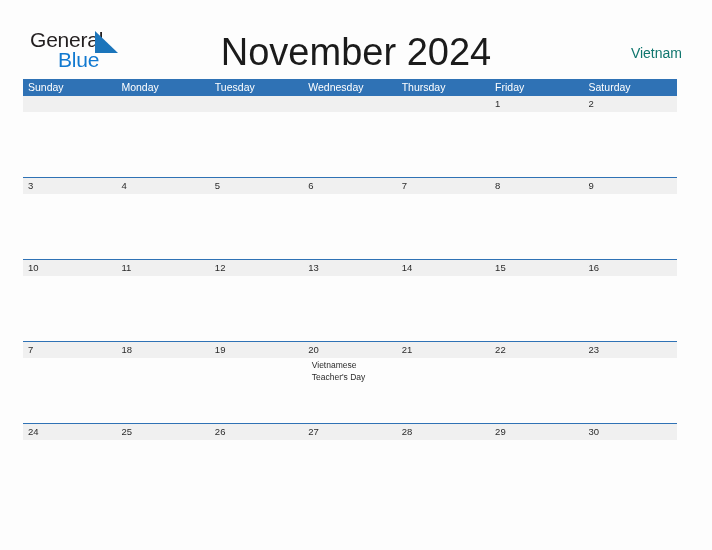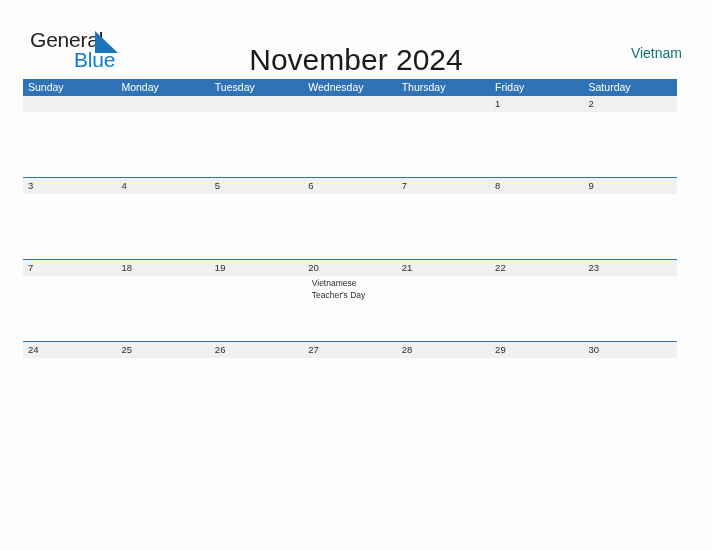--- a/index.html
+++ b/index.html
@@ -39,41 +39,39 @@
     font-family: "Liberation Sans", sans-serif;
   }
   .logo-blue {
     position: absolute;
     left: 28px;
     top: 20px;
     font-size: 21px;
     color: #1179d0;
     letter-spacing: -0.2px;
     font-family: "Liberation Sans", sans-serif;
-    margin-left: 16px;
   }
   .logo-flag {
     position: absolute;
     left: 64px;
     top: 3px;
     width: 26px;
     height: 24px;
   }
 
   .cal-title {
     position: absolute;
     left: 0;
     top: 31px;
     width: 712px;
     text-align: center;
-    font-size: 30px;
+    font-size: 38px;
     color: #1b1b1b;
     font-family: "Liberation Sans", sans-serif;
     letter-spacing: 0px;
-    margin-top: 12px;
   }
 
   .country {
     position: absolute;
     right: 30px;
     top: 45px;
     font-size: 14px;
     color: #0f766e;
     font-family: "Liberation Sans", sans-serif;
   }
@@ -208,20 +206,40 @@
           <div class="event-cell"></div>
           <div class="event-cell"></div>
           <div class="event-cell"></div>
           <div class="event-cell"></div>
           <div class="event-cell"></div>
           <div class="event-cell"></div>
         </div>
       </div>
       <div class="week">
         <div class="week-dates">
+          <div class="date-cell">10</div>
+          <div class="date-cell">11</div>
+          <div class="date-cell">12</div>
+          <div class="date-cell">13</div>
+          <div class="date-cell">14</div>
+          <div class="date-cell">15</div>
+          <div class="date-cell">16</div>
+        </div>
+        <div class="week-events">
+          <div class="event-cell"></div>
+          <div class="event-cell"></div>
+          <div class="event-cell"></div>
+          <div class="event-cell"></div>
+          <div class="event-cell"></div>
+          <div class="event-cell"></div>
+          <div class="event-cell"></div>
+        </div>
+      </div>
+      <div class="week">
+        <div class="week-dates">
           <div class="date-cell">7</div>
           <div class="date-cell">18</div>
           <div class="date-cell">19</div>
           <div class="date-cell">20</div>
           <div class="date-cell">21</div>
           <div class="date-cell">22</div>
           <div class="date-cell">23</div>
         </div>
         <div class="week-events">
           <div class="event-cell"></div>

